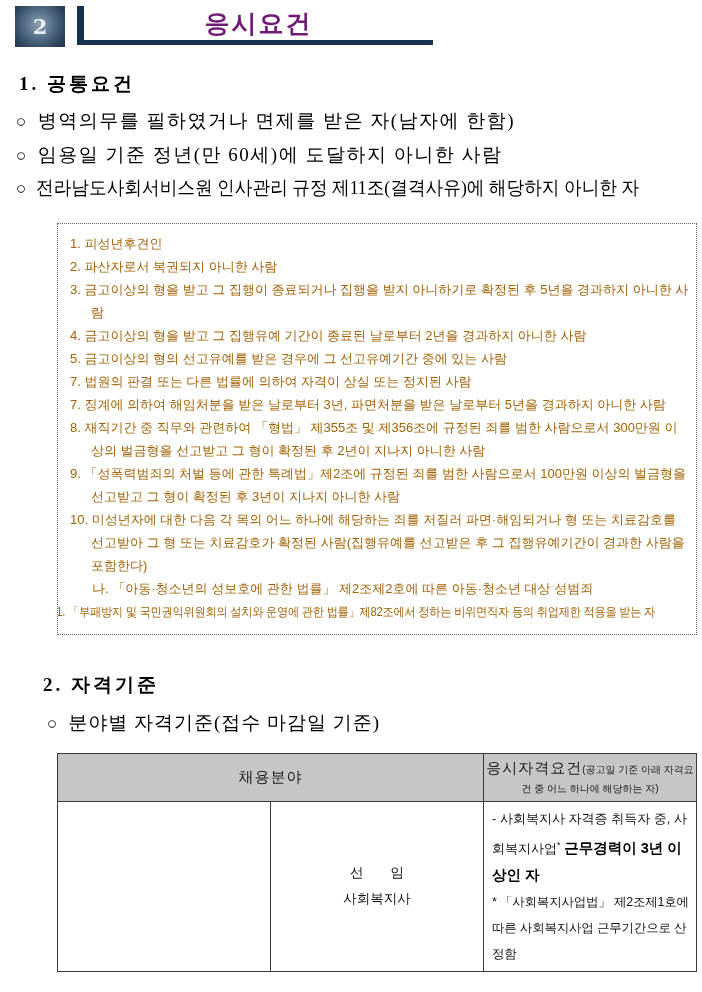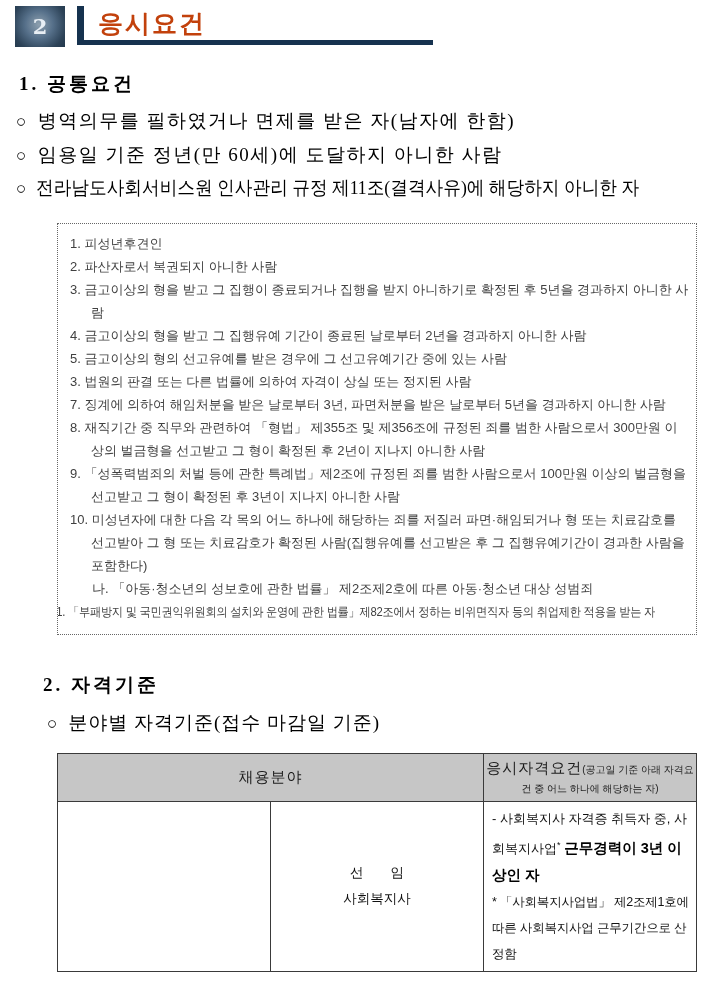--- a/index.html
+++ b/index.html
@@ -18,22 +18,22 @@
   .badge{
     width:50px;height:41px;flex:0 0 auto;
     background:radial-gradient(circle at 48% 45%, #8ea0af 0%, #56708a 40%, #2c4257 78%, #22384c 100%);
     color:#e8eef4;display:flex;align-items:center;justify-content:center;
     font:bold 21px "DejaVu Serif",serif;
   }
   .titlebox{
     margin-left:12px;width:356px;height:39px;
     border-left:7px solid var(--accent);
     border-bottom:5px solid var(--accent);
-    padding-left:14px;display:flex;align-items:center;
-    font-size:25px;font-weight:bold;letter-spacing:2px;color:#c2410c;
+    display:flex;align-items:center;
+    font-size:25px;font-weight:bold;letter-spacing:2px;color:#701a75;justify-content:center;
   }
   
   .s1-heading{
     margin:24px 0 0 19px;
     font-family:"Liberation Serif",serif;font-weight:bold;
     font-size:19px;letter-spacing:3px;color:#000;
   }
   .bullets{margin:8px 0 0 16px;}
   .bullet{
     display:flex;align-items:baseline;
@@ -41,21 +41,21 @@
     line-height:32.5px;letter-spacing:1.5px;color:#000;
   }
   .bullet .mk{font-weight:bold;font-size:17px;margin-right:10px;flex:0 0 auto;}
   .bullet.condensed{letter-spacing:0;}
   .bullet.condensed .tx{display:inline-block;transform:scaleX(0.93);transform-origin:0 50%;white-space:nowrap;}
   
   .dbox{
     margin:17px 0 0 57px;width:640px;
     border:1.5px dotted #666;
     padding:8px 6px 10px 12px;
-    font-size:13px;line-height:23px;color:#404040;
+    font-size:13px;line-height:23px;color:#a16207;
     overflow:hidden;
   }
   .itm{padding-left:21px;text-indent:-21px;}
   .itm.sub{padding-left:0;text-indent:0;margin-left:22px;}
   .itm.squeeze span{
     display:inline-block;white-space:nowrap;
     transform:scaleX(0.90);transform-origin:0 50%;
     font-size:12.5px;letter-spacing:-0.3px;
   }
   
@@ -123,21 +123,21 @@
     <span class="tx">전라남도사회서비스원 인사관리 규정 제11조(결격사유)에 해당하지 아니한 자</span>
   </div>
 </div>
 
 <div class="dbox">
   <p class="itm">1. 피성년후견인</p>
   <p class="itm">2. 파산자로서 복권되지 아니한 사람</p>
   <p class="itm">3. 금고이상의 형을 받고 그 집행이 종료되거나 집행을 받지 아니하기로 확정된 후 5년을 경과하지 아니한 사람</p>
   <p class="itm">4. 금고이상의 형을 받고 그 집행유예 기간이 종료된 날로부터 2년을 경과하지 아니한 사람</p>
   <p class="itm">5. 금고이상의 형의 선고유예를 받은 경우에 그 선고유예기간 중에 있는 사람</p>
-  <p class="itm">3. 법원의 판결 또는 다른 법률에 의하여 자격이 상실 또는 정지된 사람</p>
+  <p class="itm">7. 법원의 판결 또는 다른 법률에 의하여 자격이 상실 또는 정지된 사람</p>
   <p class="itm">7. 징계에 의하여 해임처분을 받은 날로부터 3년, 파면처분을 받은 날로부터 5년을 경과하지 아니한 사람</p>
   <p class="itm">8. 재직기간 중 직무와 관련하여 「형법」 제355조 및 제356조에 규정된 죄를 범한 사람으로서 300만원 이상의 벌금형을 선고받고 그 형이 확정된 후 2년이 지나지 아니한 사람</p>
   <p class="itm">9. 「성폭력범죄의 처벌 등에 관한 특례법」제2조에 규정된 죄를 범한 사람으로서 100만원 이상의 벌금형을 선고받고 그 형이 확정된 후 3년이 지나지 아니한 사람</p>
   <p class="itm">10. 미성년자에 대한 다음 각 목의 어느 하나에 해당하는 죄를 저질러 파면·해임되거나 형 또는 치료감호를 선고받아 그 형 또는 치료감호가 확정된 사람(집행유예를 선고받은 후 그 집행유예기간이 경과한 사람을 포함한다)</p>
   <p class="itm sub">나. 「아동·청소년의 성보호에 관한 법률」 제2조제2호에 따른 아동·청소년 대상 성범죄</p>
   <p class="itm squeeze"><span>11. 「부패방지 및 국민권익위원회의 설치와 운영에 관한 법률」제82조에서 정하는 비위면직자 등의 취업제한 적용을 받는 자</span></p>
 </div>
 
 <div class="s2-heading">2. 자격기준</div>
 

